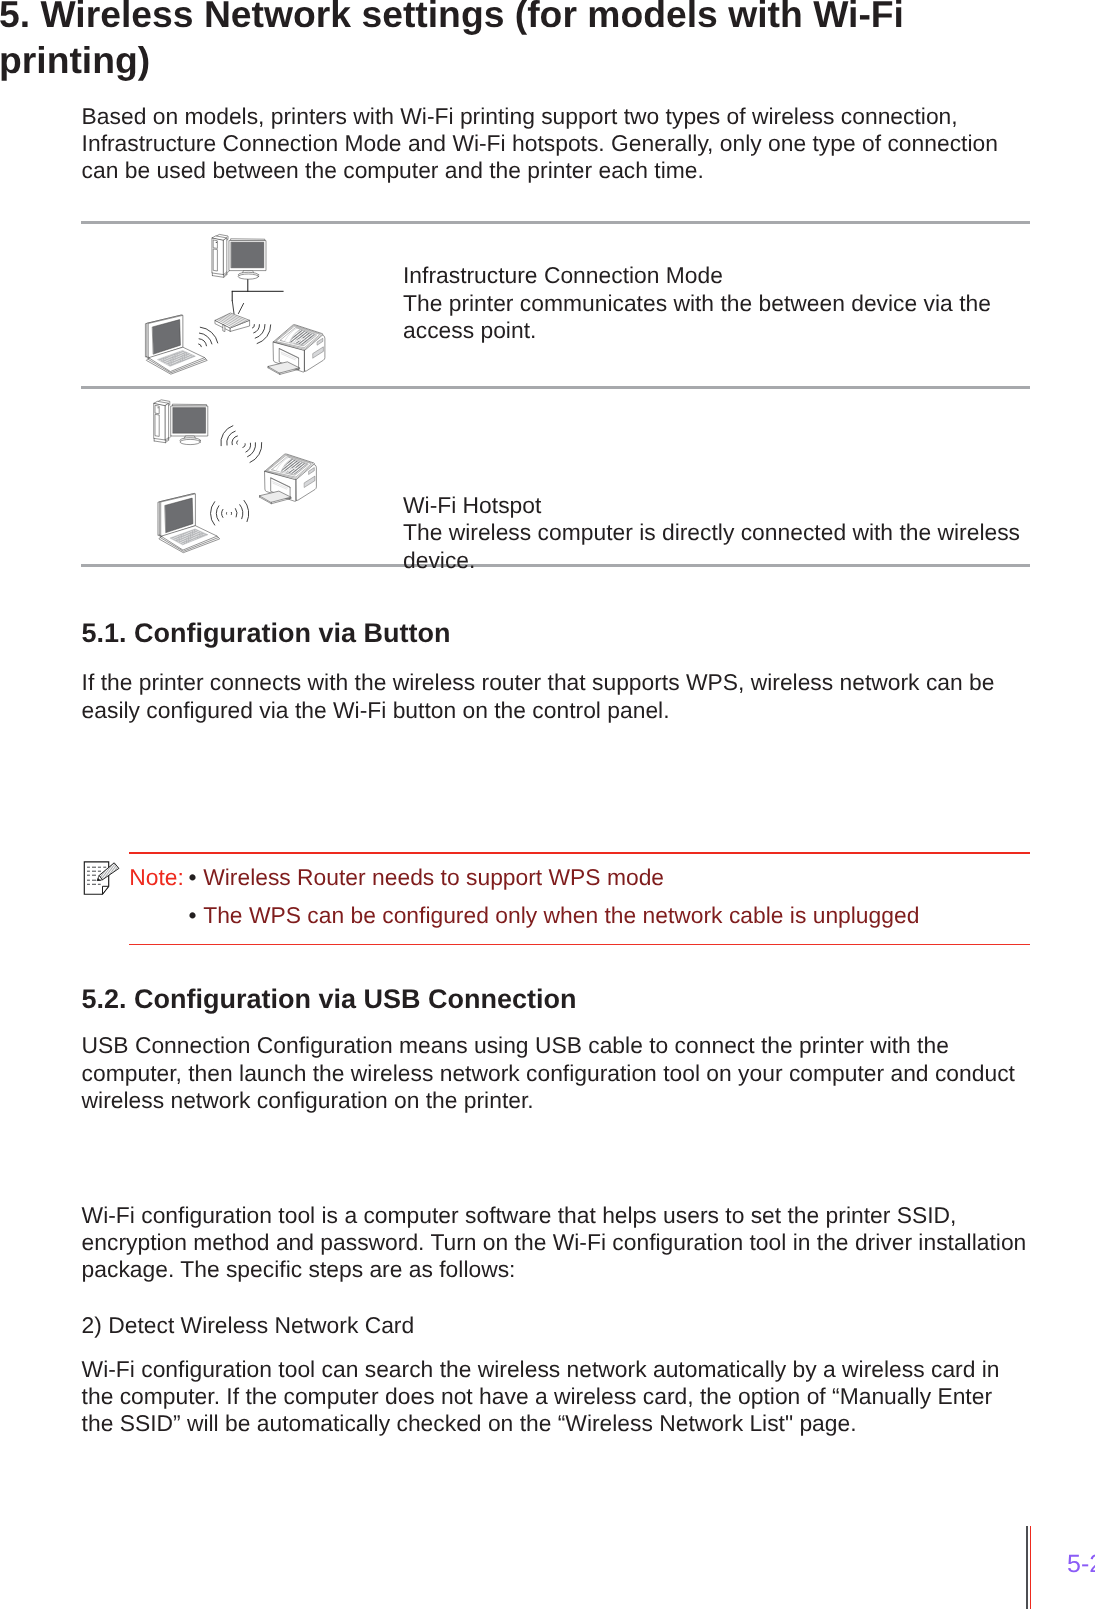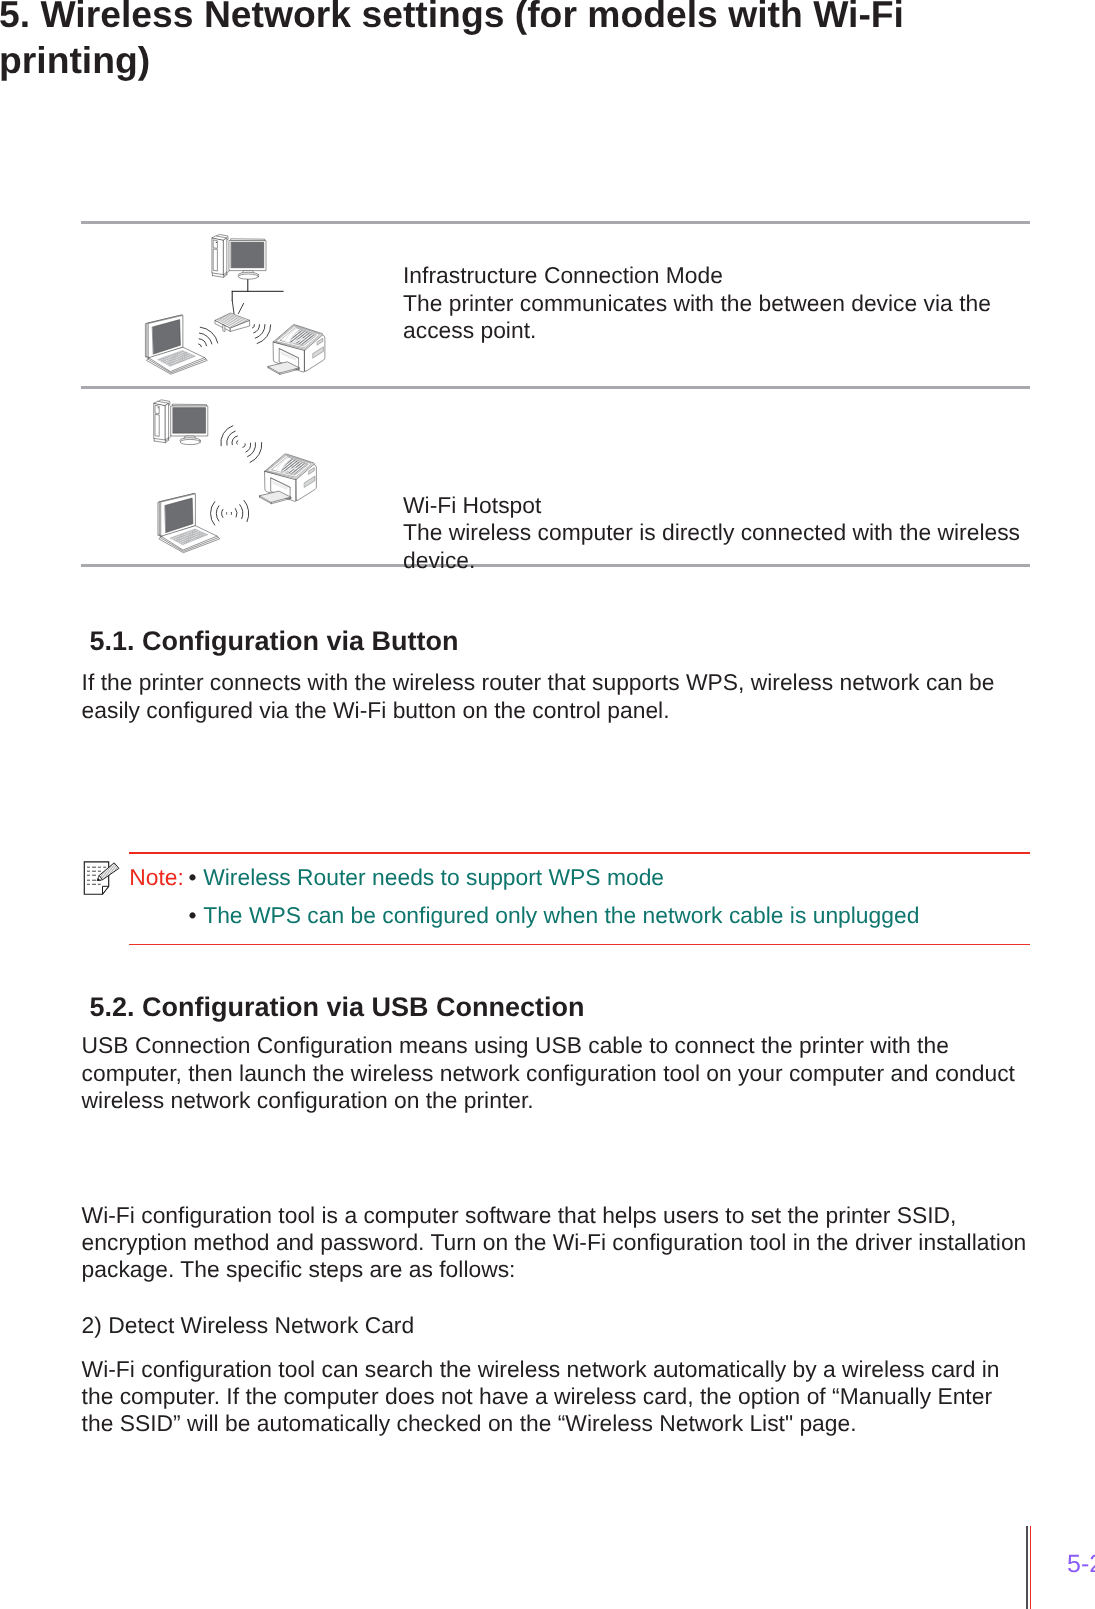--- a/index.html
+++ b/index.html
@@ -20,46 +20,47 @@
     font-size:37.3px;line-height:46px;font-weight:bold;color:#231f20;
   }
 
   p.body{
     position:absolute;margin:0;padding:0;
     font-size:22.85px;line-height:27.3px;color:#231f20;
     text-align:left;
   }
 
   h2.sec{
-    position:absolute;margin:8px;padding:0;left:81.5px;
+    position:absolute;margin:0;padding:0;left:81.5px;
     font-size:27px;line-height:31px;font-weight:bold;color:#231f20;
     white-space:nowrap;
   }
 
   .rule{position:absolute;left:81px;width:949px;height:3.1px;background:#a7a9ac;}
 
   .note-rule-top{position:absolute;left:128.6px;width:901.4px;height:2.4px;background:#ee2a1e;}
   .note-rule-bot{position:absolute;left:128.6px;width:901.4px;height:1.4px;background:#ee3227;}
   .note-label{position:absolute;color:#ee2a1e;font-size:22.85px;line-height:27.3px;white-space:nowrap;}
-  .note-line{position:absolute;font-size:22.85px;line-height:27.3px;color:#0f766e;white-space:nowrap;}
+  .note-line{position:absolute;font-size:22.85px;line-height:27.3px;color:#7f1d1d;white-space:nowrap;}
   .note-bullet{position:absolute;font-size:22.85px;line-height:27.3px;color:#231f20;}
 
   .foot-bar-dark{position:absolute;width:2.6px;background:#4d4f53;}
   .foot-bar-red{position:absolute;width:1.7px;background:#ee2a1e;}
   .foot-page{position:absolute;font-size:25px;line-height:25px;color:#8b5cf6;white-space:nowrap;margin-left:7px;}
 
   svg.illus{position:absolute;display:block;overflow:visible;}
 </style>
 </head>
 <body>
 
 <div class="page">
 
   <h1 class="chapter">5. Wireless Network settings (for models with Wi-Fi printing)</h1>
 
+  <p class="body" style="left:81.6px;top:102.8px;width:924px;">Based on models, printers with Wi-Fi printing support two types of wireless connection, Infrastructure Connection Mode and Wi-Fi hotspots. Generally, only one type of connection can be used between the computer and the printer each time.</p>
 
   <div class="rule" style="top:220.7px;"></div>
   <div class="rule" style="top:385.6px;"></div>
   <div class="rule" style="top:563.9px;"></div>
 
   <svg class="illus" width="215" height="160" viewBox="130 225 215 160" style="left:130px;top:225px;">
    <defs>
      <pattern id="kbd1" width="1" height="1" patternUnits="userSpaceOnUse" patternTransform="matrix(2.256,-0.816,2.517,1.359,157.8,359.4)">
        <rect width="1" height="1" fill="#ffffff"></rect>
        <ellipse cx="0.5" cy="0.5" rx="0.40" ry="0.36" fill="#b9bbbe" stroke="#6f7174" stroke-width="0.14"></ellipse>

